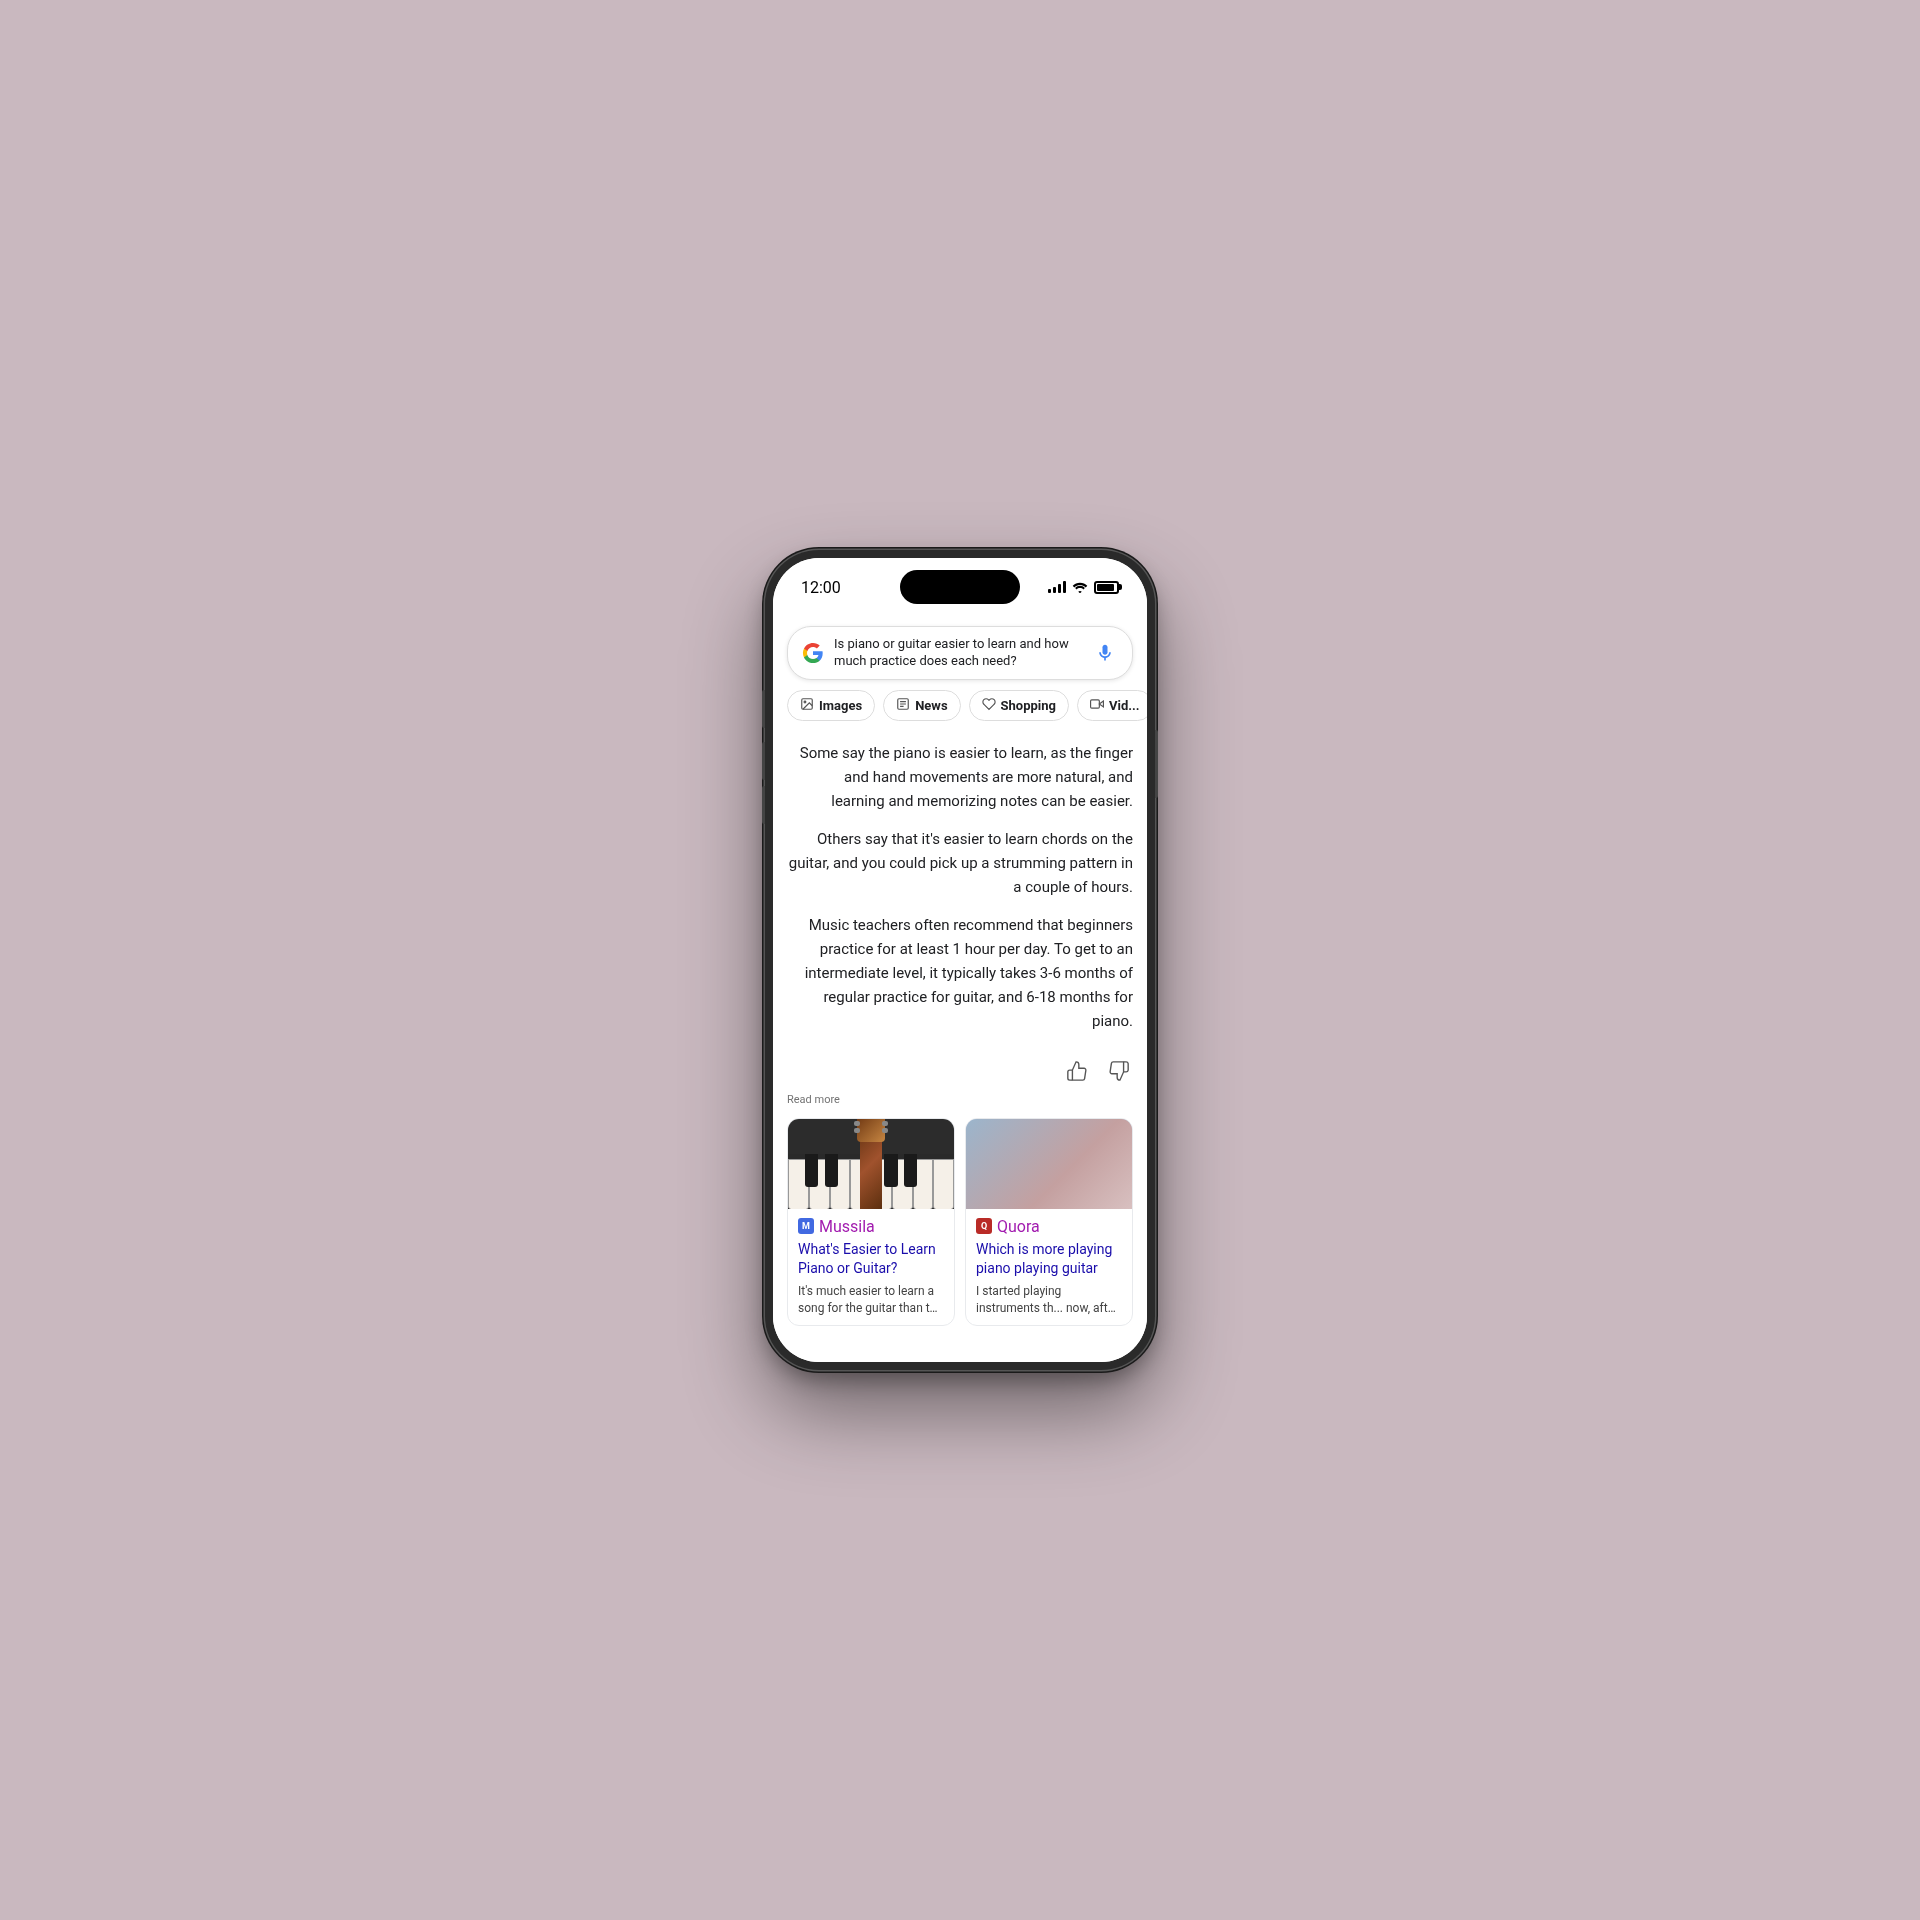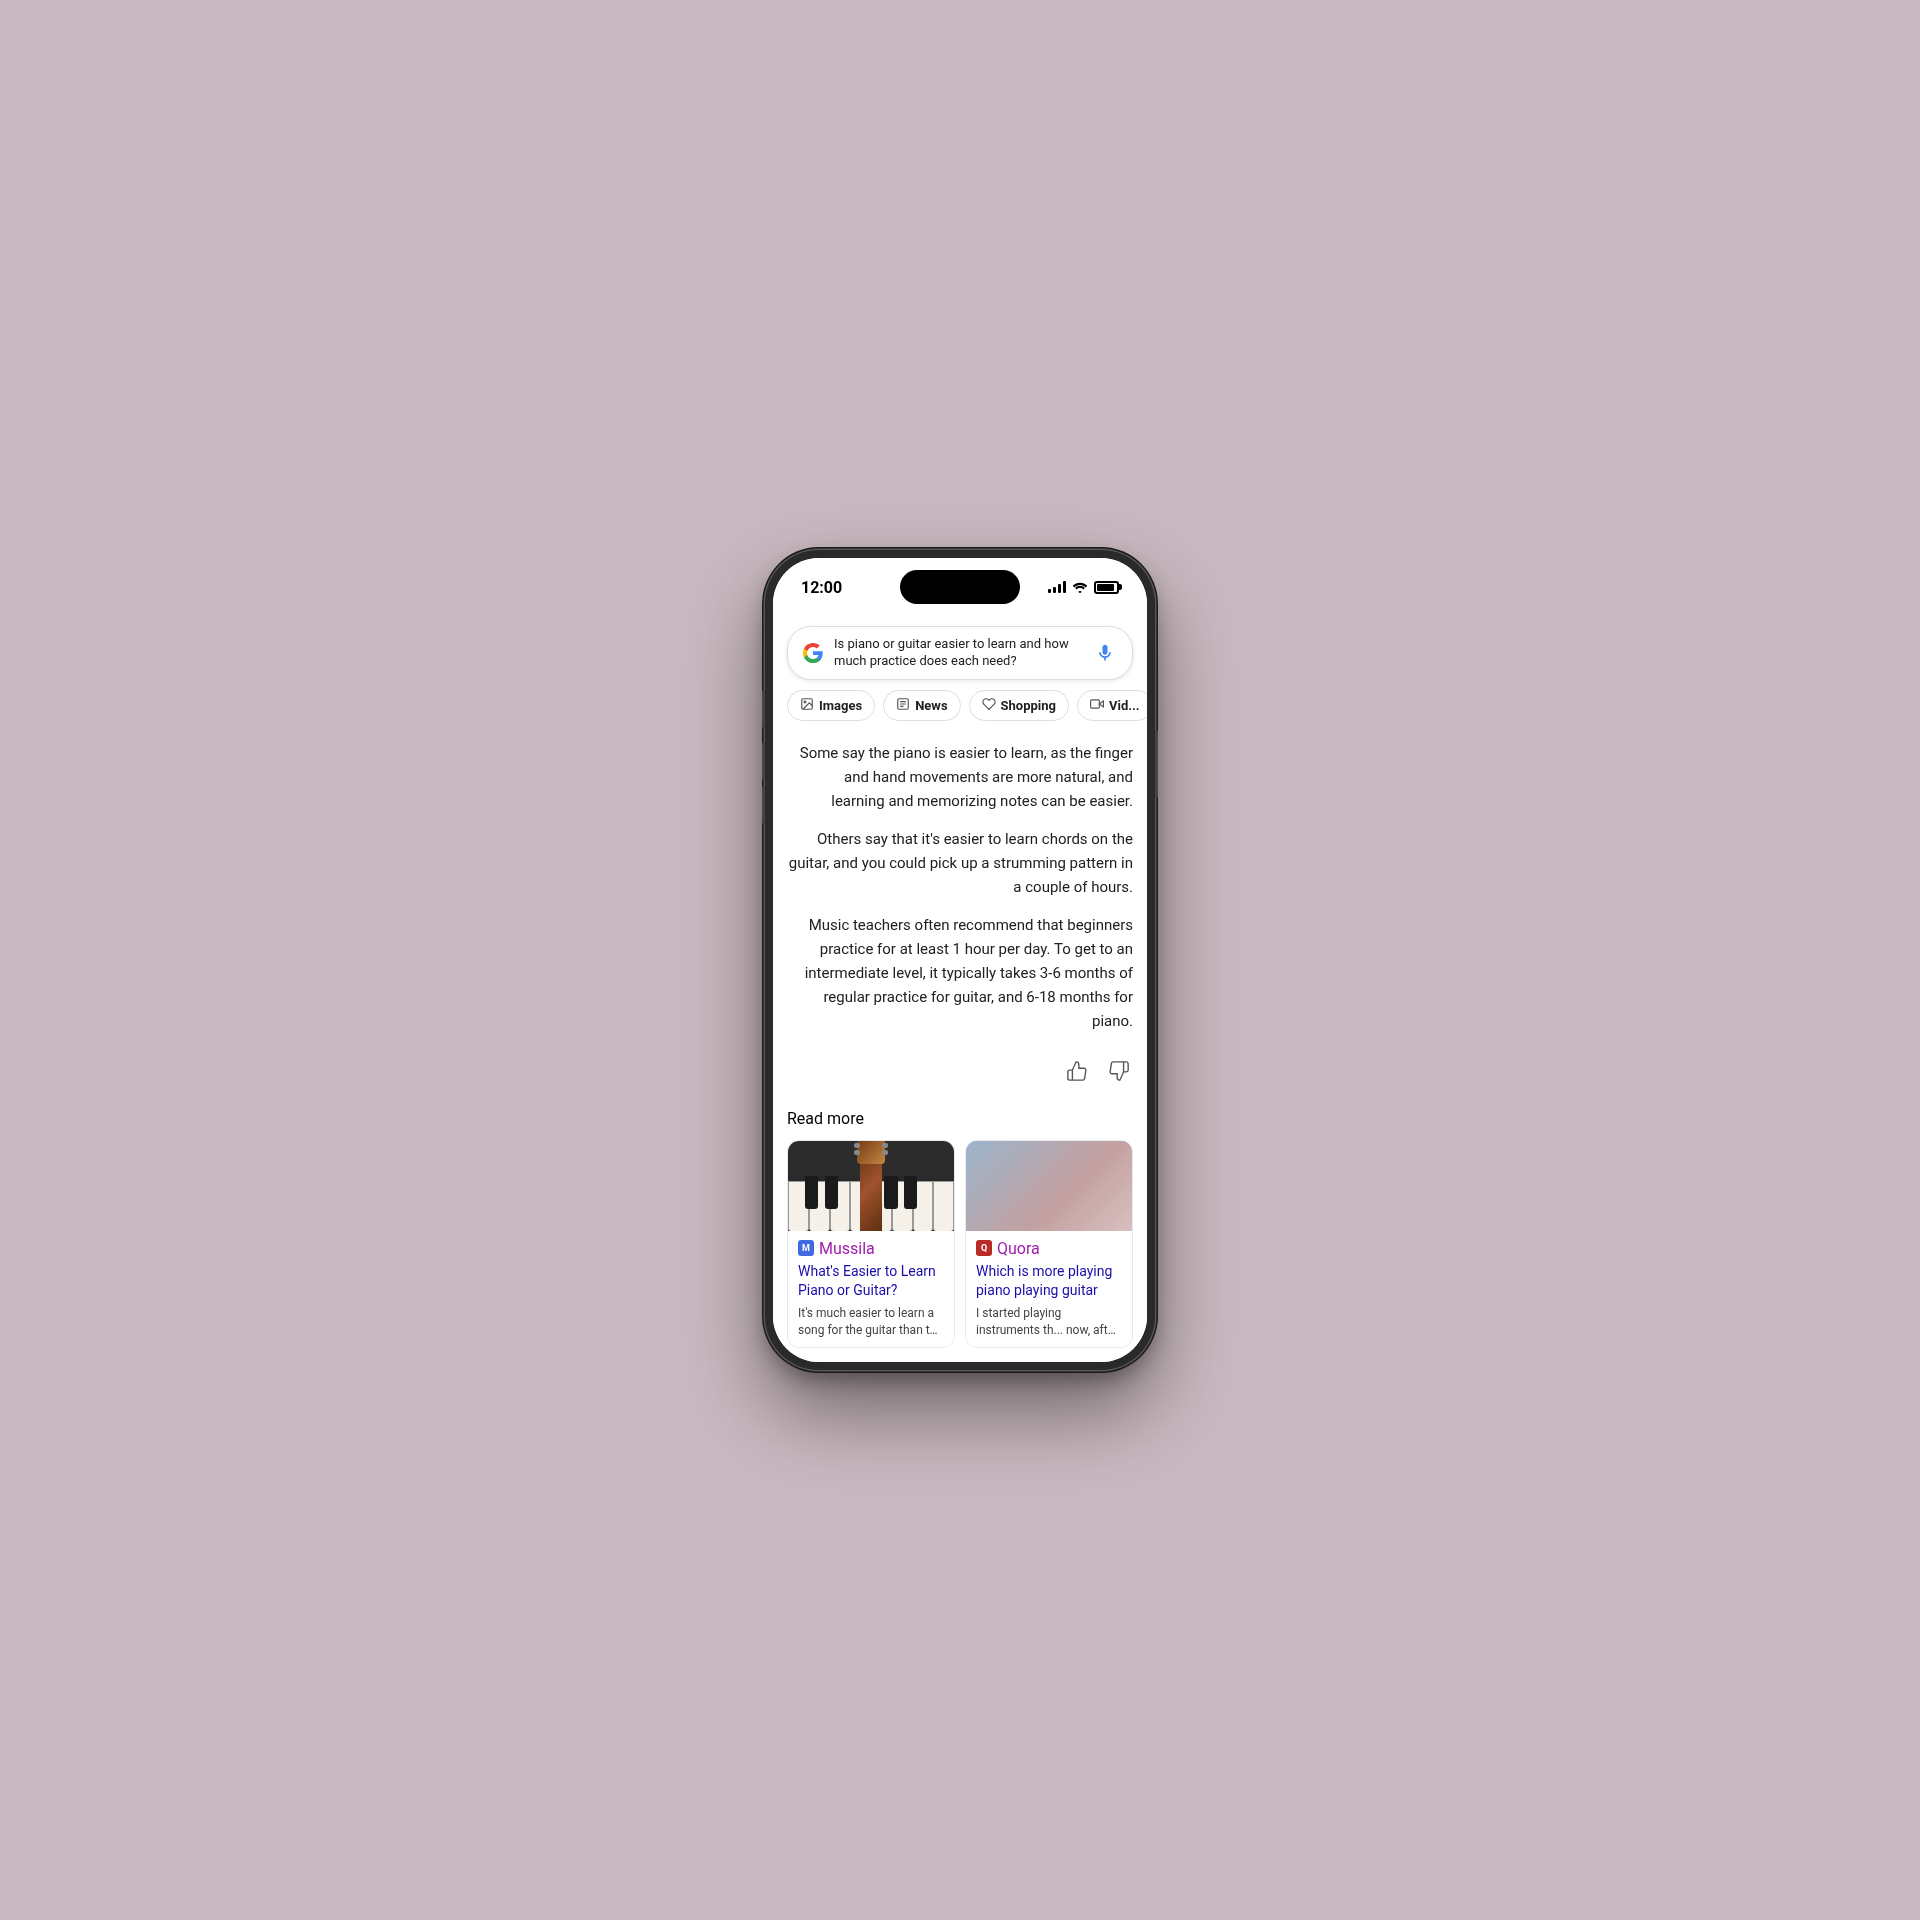--- a/index.html
+++ b/index.html
@@ -68,21 +68,21 @@
       display: flex;
       align-items: center;
       justify-content: space-between;
       padding: 14px 28px 6px;
       background: #fff;
       height: 50px;
     }
 
     .status-time {
       font-size: 16px;
-      font-weight: 700;
+      font-weight: 400;
       color: #000;
     }
 
     .dynamic-island {
       position: absolute;
       top: 12px;
       left: 50%;
       transform: translateX(-50%);
       width: 120px;
       height: 34px;
@@ -234,23 +234,22 @@
       width: 28px;
       height: 28px;
       display: flex;
       align-items: center;
       justify-content: center;
       cursor: pointer;
     }
 
     .read-more {
       padding: 0 14px 12px;
-      font-size: 16px;
-      color: #000000;
-      margin-top: 16px;
+      font-size: 11px;
+      color: #737373;
     }
 
     
     .cards-row {
       display: flex;
       gap: 10px;
       padding: 0 14px;
       overflow: hidden;
     }
 

